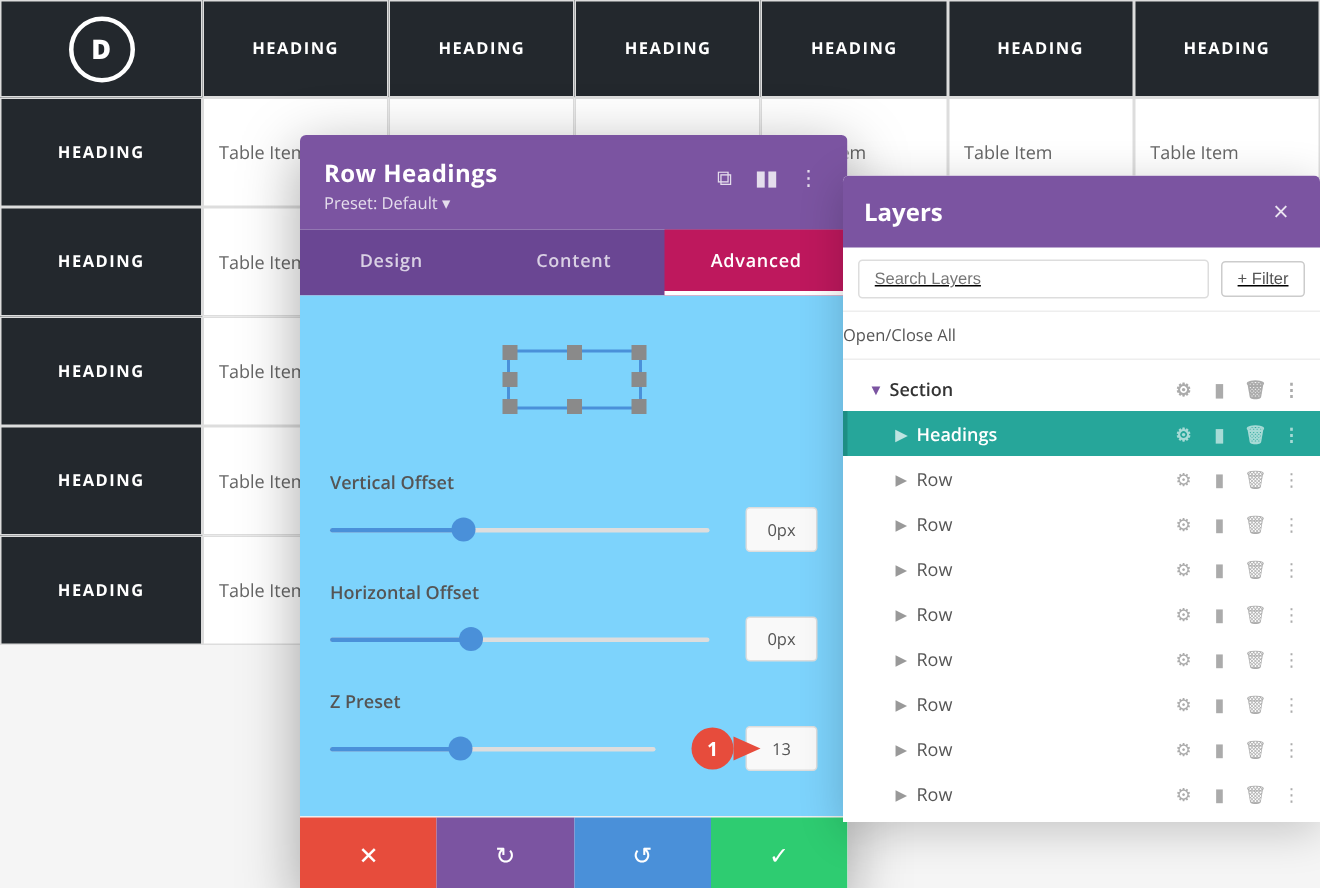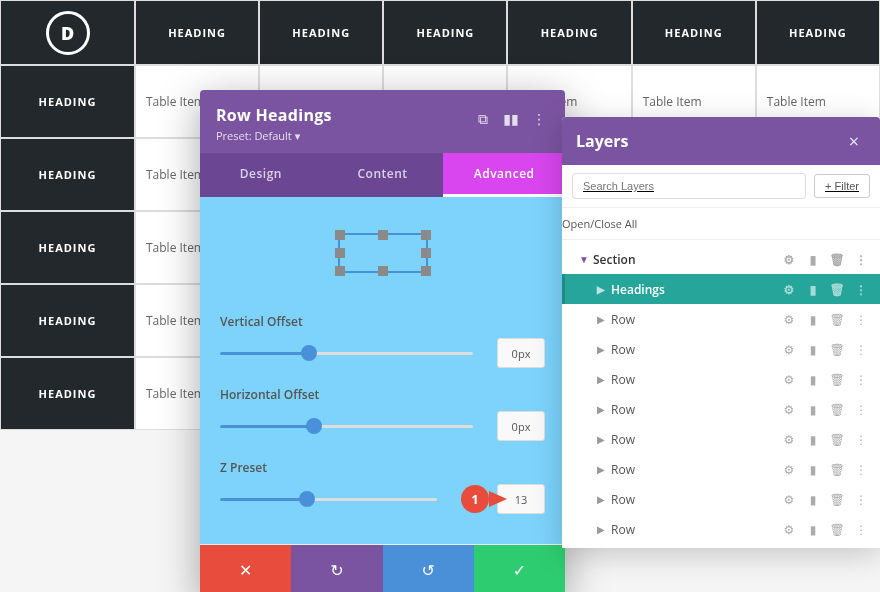--- a/index.html
+++ b/index.html
@@ -73,21 +73,21 @@
     }
     .modal-tab {
       flex: 1; padding: 12px 0; text-align: center;
       font-size: 12px; font-weight: 600; color: rgba(255,255,255,0.75);
       cursor: pointer; letter-spacing: 0.5px;
       border-bottom: 3px solid transparent;
     }
     .modal-tab.active {
       color: #fff;
       border-bottom: 3px solid #fff;
-      background: #d946ef;
+      background: #be185d;
     }
     .modal-body {
       padding: 16px 20px 20px;
       background: #7dd3fc;
     }
 
     
     .design-diagram {
       display: flex; justify-content: center; align-items: center;
       height: 80px; margin-bottom: 20px;

